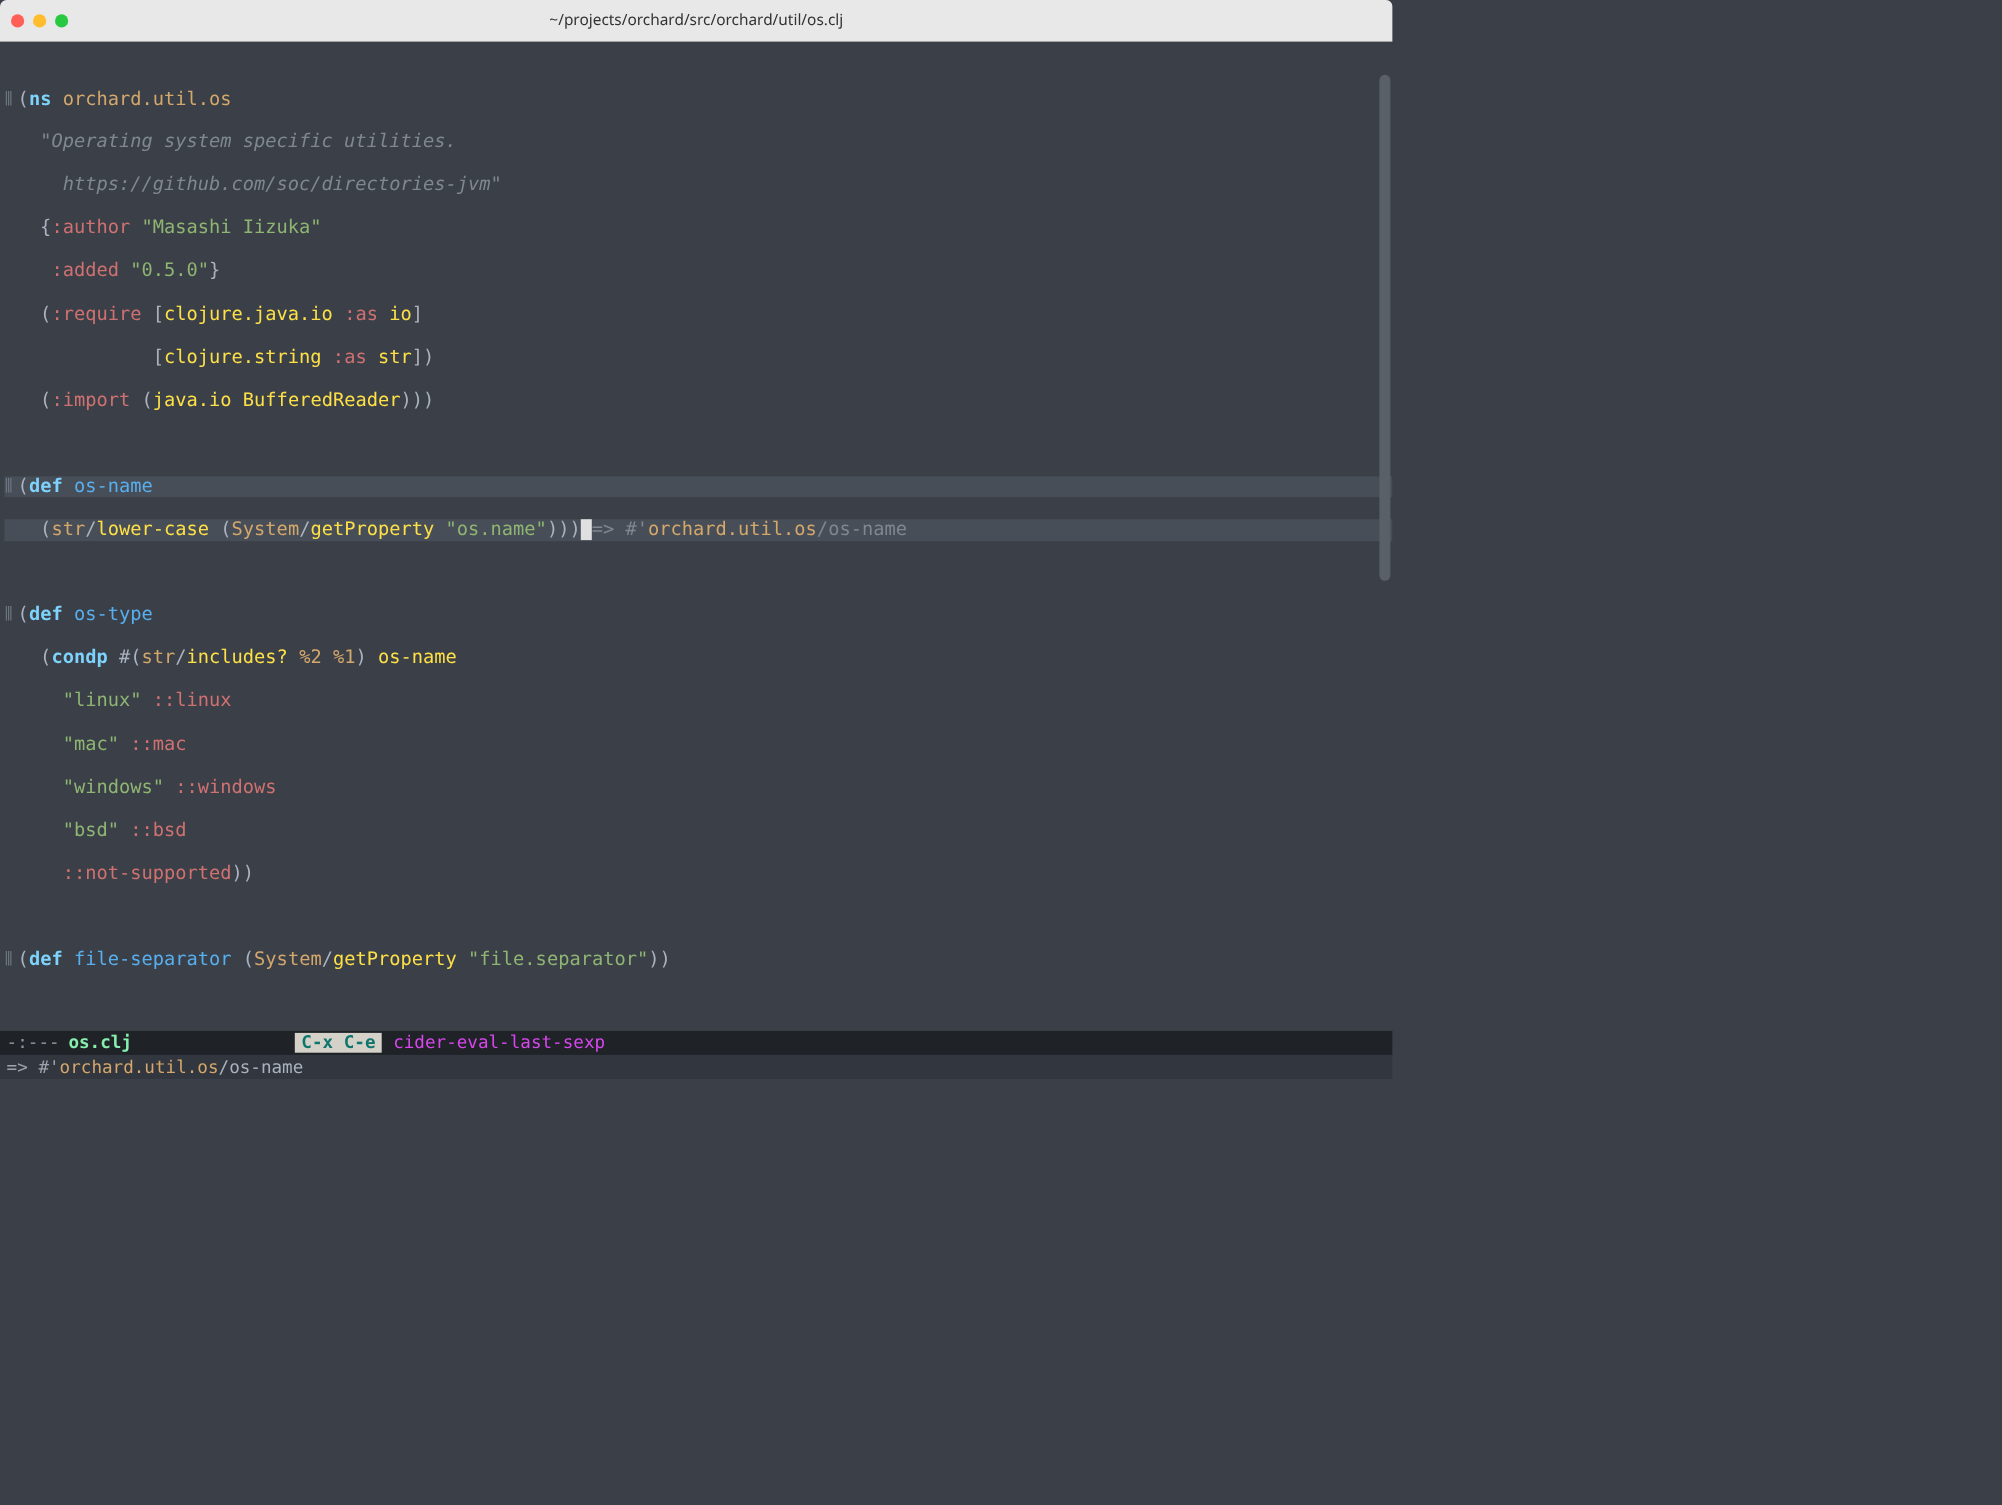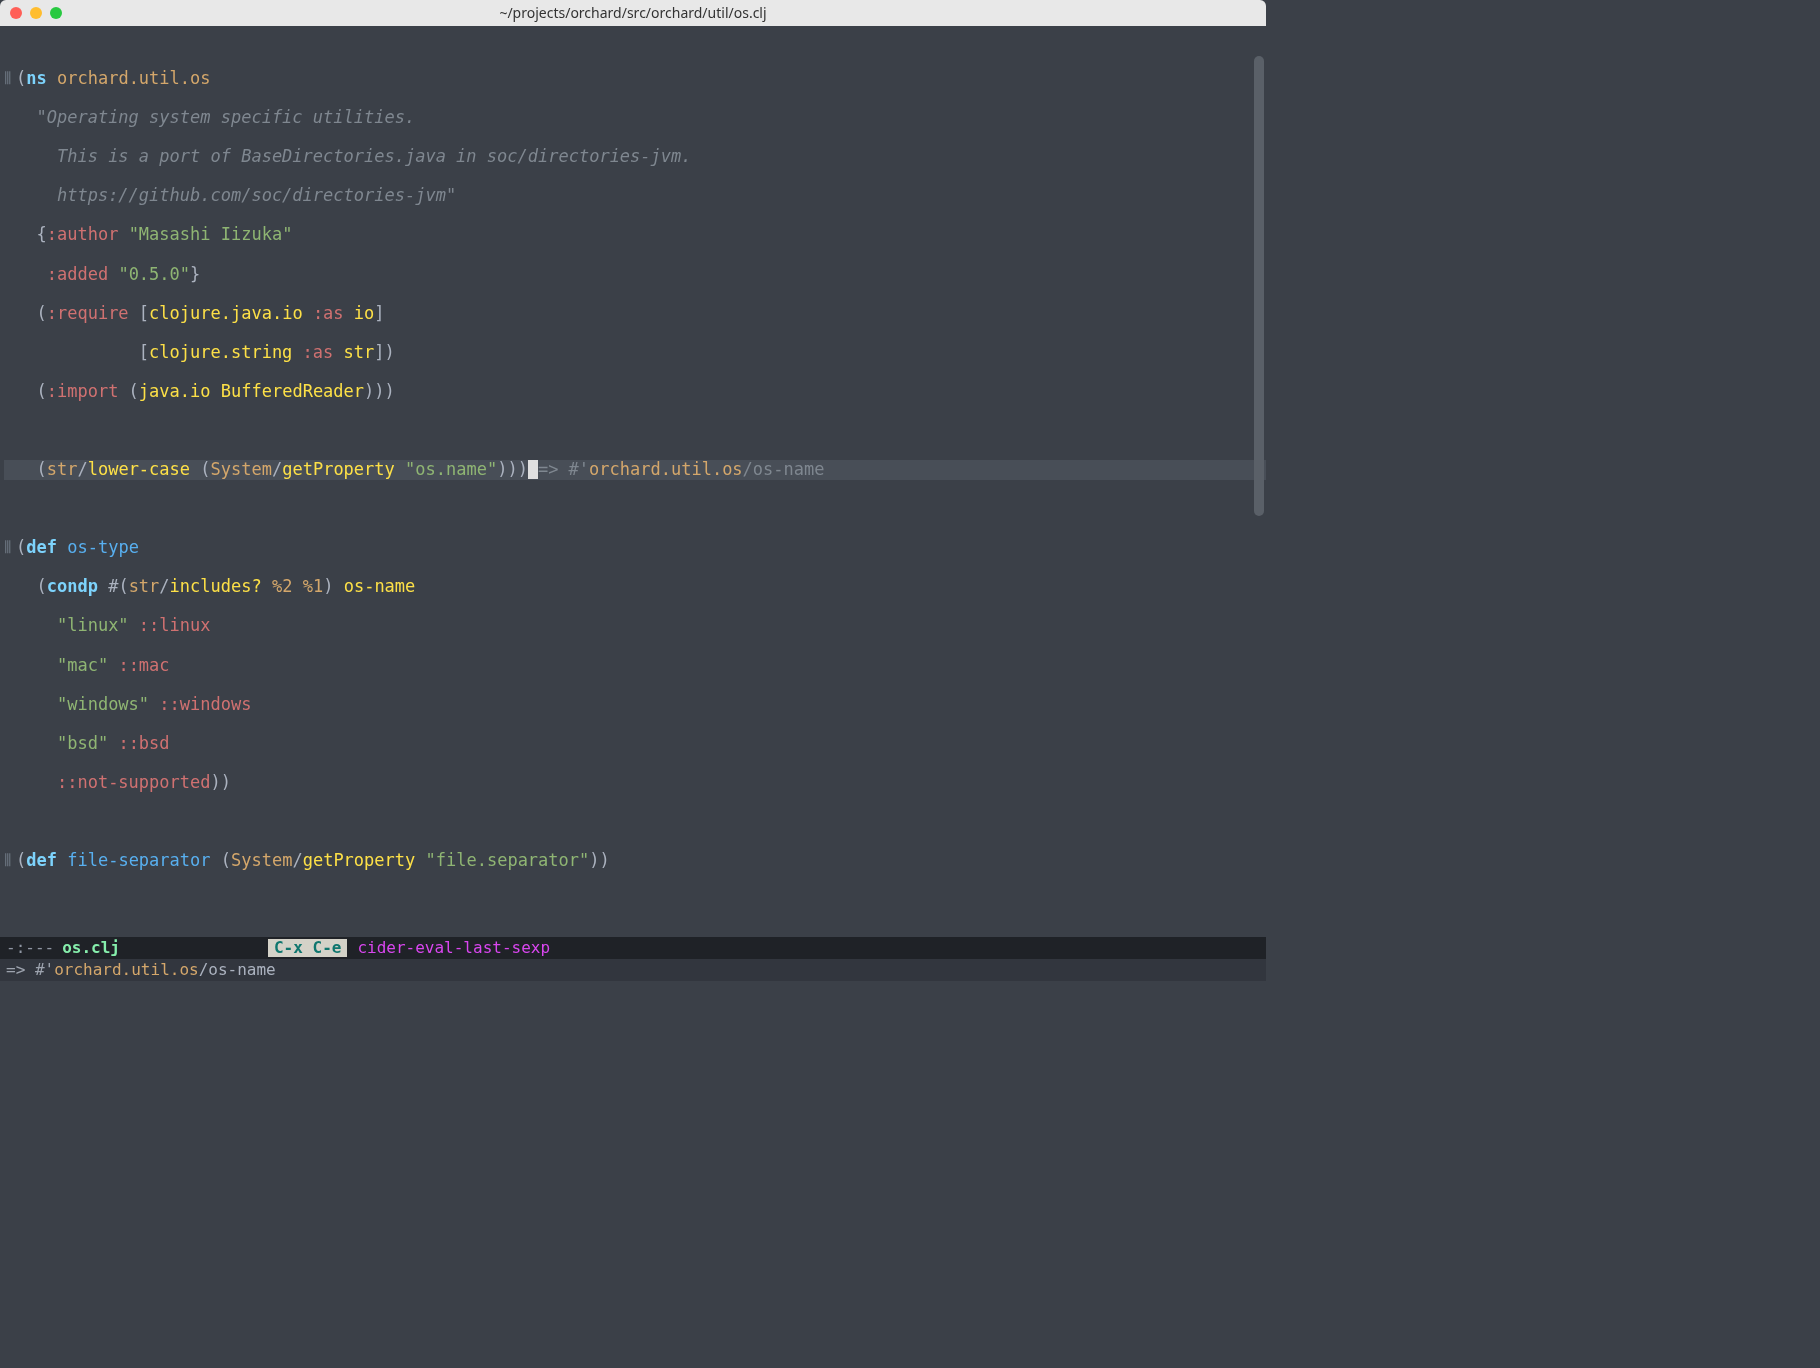--- a/index.html
+++ b/index.html
@@ -9,21 +9,21 @@
     line-height: 1.15;
     background: #3b4048;
     color: #abb2bf;
     width: 1266px;
     height: 981px;
     overflow: hidden;
     display: flex;
     flex-direction: column;
   }
   .titlebar {
-    height: 26px;
+    height: 38px;
     background: #e8e8e8;
     display: flex;
     align-items: center;
     padding: 0 10px;
     position: relative;
     border-top-left-radius: 6px;
     border-top-right-radius: 6px;
   }
   .traffic {
     display: flex;
@@ -122,28 +122,28 @@
     <div class="dot yellow"></div>
     <div class="dot green"></div>
   </div>
   <div class="title">~/projects/orchard/src/orchard/util/os.clj</div>
 </div>
 
 <div class="editor">
 <div class="scrollbar"></div>
 <div class="line"><span class="gutter">⦀</span>(<span class="kw">ns</span> <span class="sym">orchard.util.os</span></div>
 <div class="line"><span class="gutter"> </span>  <span class="comment">"Operating system specific utilities.</span></div>
-<div class="line"><span class="gutter"> </span>  <span class="comment">  This is a port of BaseDirectories.java in soc/directories-jvm.</span></div>
 <div class="line"><span class="gutter"> </span>  <span class="comment">  https://github.com/soc/directories-jvm"</span></div>
 <div class="line"><span class="gutter"> </span>  {<span class="key">:author</span> <span class="str">"Masashi Iizuka"</span></div>
 <div class="line"><span class="gutter"> </span>   <span class="key">:added</span> <span class="str">"0.5.0"</span>}</div>
 <div class="line"><span class="gutter"> </span>  (<span class="key">:require</span> [<span class="ns">clojure.java.io</span> <span class="key">:as</span> <span class="ns">io</span>]</div>
 <div class="line"><span class="gutter"> </span>            [<span class="ns">clojure.string</span> <span class="key">:as</span> <span class="ns">str</span>])</div>
 <div class="line"><span class="gutter"> </span>  (<span class="key">:import</span> (<span class="ns">java.io</span> <span class="ns">BufferedReader</span>)))</div>
 <div class="line"><span class="gutter"> </span></div>
+<div class="line hl-line"><span class="gutter">⦀</span>(<span class="kw">def</span> <span class="fn">os-name</span></div>
 <div class="line hl-line"><span class="gutter"> </span>  (<span class="sym">str</span>/<span class="ns">lower-case</span> (<span class="sym">System</span>/<span class="ns">getProperty</span> <span class="str">"os.name"</span>)))<span class="cursor"></span><span class="eval">=&gt; #'</span><span class="evalns">orchard.util.os</span><span class="eval">/os-name</span></div>
 <div class="line"><span class="gutter"> </span></div>
 <div class="line"><span class="gutter">⦀</span>(<span class="kw">def</span> <span class="fn">os-type</span></div>
 <div class="line"><span class="gutter"> </span>  (<span class="kw">condp</span> #(<span class="sym">str</span>/<span class="ns">includes?</span> <span class="type">%2</span> <span class="type">%1</span>) <span class="ns">os-name</span></div>
 <div class="line"><span class="gutter"> </span>    <span class="str">"linux"</span> <span class="key">::linux</span></div>
 <div class="line"><span class="gutter"> </span>    <span class="str">"mac"</span> <span class="key">::mac</span></div>
 <div class="line"><span class="gutter"> </span>    <span class="str">"windows"</span> <span class="key">::windows</span></div>
 <div class="line"><span class="gutter"> </span>    <span class="str">"bsd"</span> <span class="key">::bsd</span></div>
 <div class="line"><span class="gutter"> </span>    <span class="key">::not-supported</span>))</div>
 <div class="line"><span class="gutter"> </span></div>

